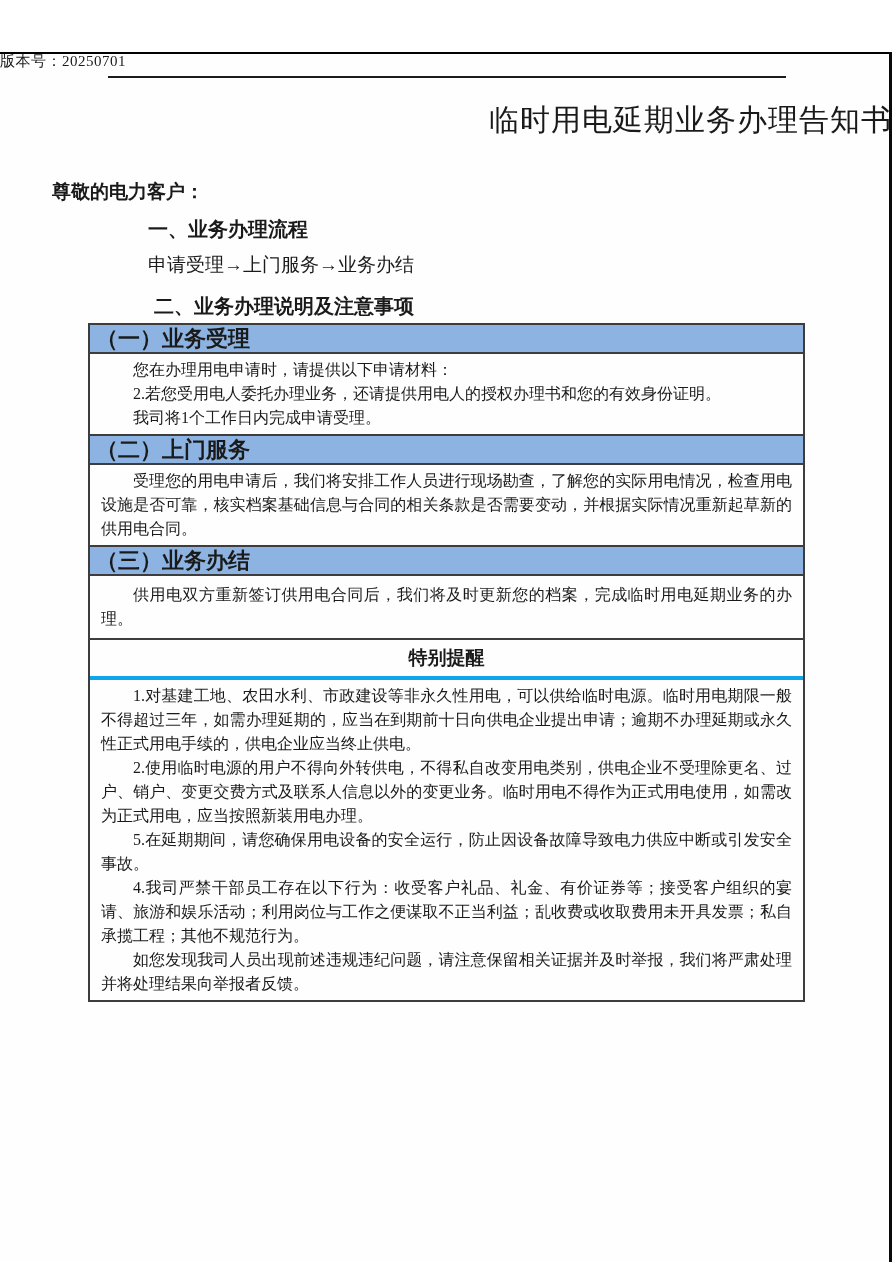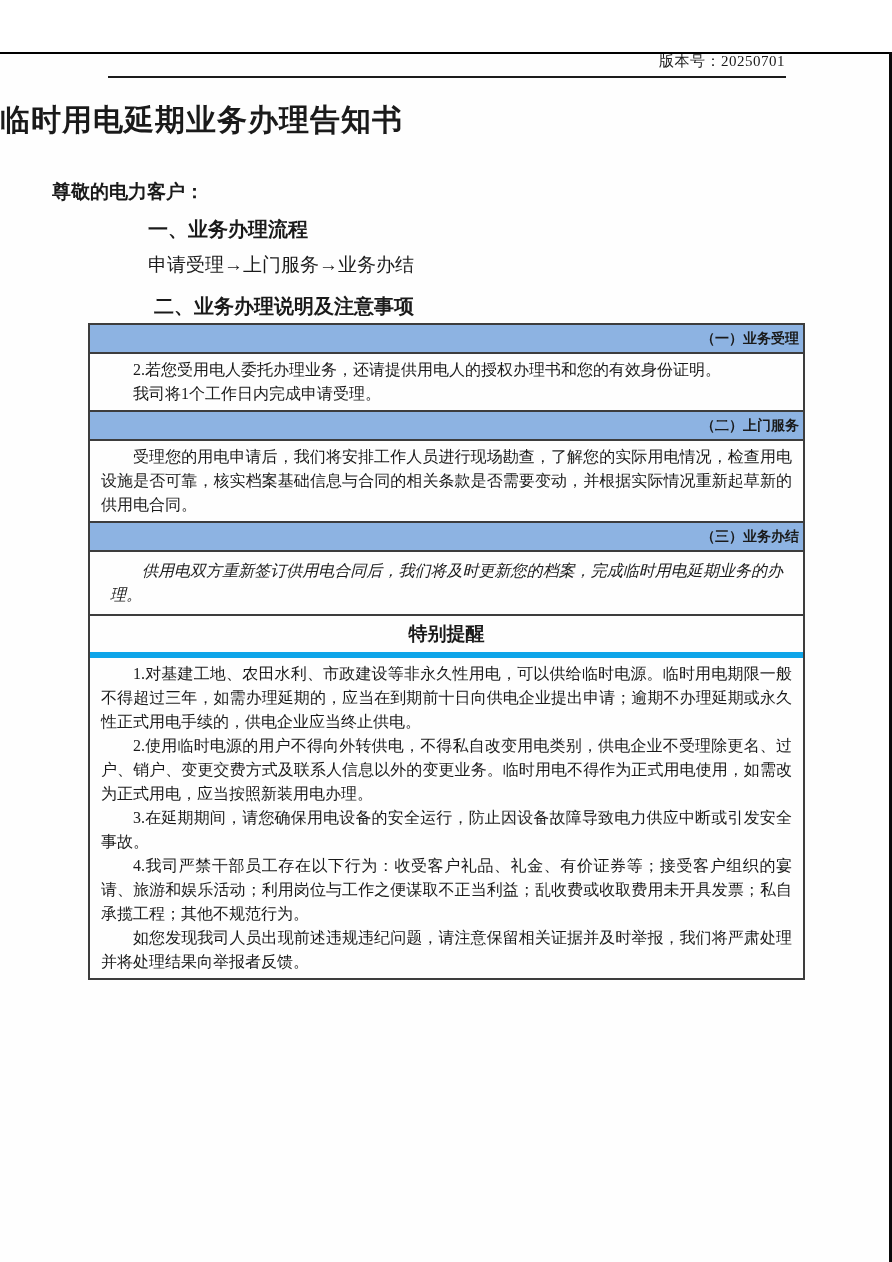--- a/index.html
+++ b/index.html
@@ -20,34 +20,34 @@
   .edge-top {
     position: absolute; top: 0; left: 0;
     width: 100%; height: 2px; background: #000;
   }
   .edge-right {
     position: absolute; top: 0; right: 0;
     width: 3px; height: 100%; background: #0a0a0a;
   }
   .version {
     margin: 52px 107px 0 0;
-    text-align: right;
+    text-align: left;
     font-size: 15px;
     letter-spacing: 0.5px;
   }
   .header-rule {
     margin: 5px 106px 0 108px;
     border: none;
     border-top: 2px solid #1c1c1c;
   }
   .doc-title {
     margin-top: 22px;
-    text-align: left;
+    text-align: right;
     font-size: 30px;
-    font-weight: bold;
+    font-weight: normal;
     letter-spacing: 1px;
   }
   .greeting {
     margin: 38px 0 0 52px;
     font-size: 19px;
     font-weight: bold;
   }
   .intro {
     margin: 3px 104px 0 110px;
     font-size: 19px;
@@ -67,48 +67,47 @@
     font-size: 19px;
   }
   .sec-heading-2 { margin-left: 154px; }
   .notice-table {
     margin: 3px 0 0 88px;
     width: 717px;
     border: 2px solid #3d3d3d;
   }
   .tbl-header {
     background: #8DB3E2;
-    font-size: 14px;
+    font-size: 22px;
     font-weight: bold;
     line-height: 23px;
     padding: 2px 4px 2px 6px;
     border-bottom: 2px solid #3d3d3d;
-    text-align: right;
   }
   .tbl-header + .tbl-body { border-top: none; }
   .tbl-body {
     padding: 4px 11px;
     font-size: 16px;
     line-height: 24px;
     border-bottom: 2px solid #3d3d3d;
   }
   .tbl-body:last-child { border-bottom: none; }
   .tbl-body p {
     text-indent: 2em;
     text-align: justify;
     text-justify: inter-ideograph;
   }
   .tbl-special-header {
     text-align: center;
     font-size: 19px;
     font-weight: bold;
     padding: 5px 0;
-    border-bottom: 6px solid #0ea5e9;
+    border-bottom: 4px solid #0ea5e9;
   }
-  .tbl-body.single-line { padding: 7px 20px; font-style: italic; }
+  .tbl-body.single-line { padding: 7px 11px; }
 </style>
 </head>
 <body>
 
 <div class="page">
   <div class="edge-top"></div>
   <div class="edge-right"></div>
 
   <div class="version">版本号：20250701</div>
   <hr class="header-rule">
@@ -118,37 +117,38 @@
   <div class="greeting">尊敬的电力客户：</div>
 
   <h2 class="sec-heading">一、业务办理流程</h2>
   <div class="flow-line">申请受理→上门服务→业务办结</div>
   <h2 class="sec-heading sec-heading-2">二、业务办理说明及注意事项</h2>
 
   <div class="notice-table">
 
     <div class="tbl-header">（一）业务受理</div>
     <div class="tbl-body">
+      <p>您在办理用电申请时，请提供以下申请材料：</p>
       <p>2.若您受用电人委托办理业务，还请提供用电人的授权办理书和您的有效身份证明。</p>
       <p>我司将1个工作日内完成申请受理。</p>
     </div>
 
     <div class="tbl-header">（二）上门服务</div>
     <div class="tbl-body">
       <p>受理您的用电申请后，我们将安排工作人员进行现场勘查，了解您的实际用电情况，检查用电设施是否可靠，核实档案基础信息与合同的相关条款是否需要变动，并根据实际情况重新起草新的供用电合同。</p>
     </div>
 
     <div class="tbl-header">（三）业务办结</div>
     <div class="tbl-body single-line">
       <p>供用电双方重新签订供用电合同后，我们将及时更新您的档案，完成临时用电延期业务的办理。</p>
     </div>
 
     <div class="tbl-special-header">特别提醒</div>
     <div class="tbl-body">
       <p>1.对基建工地、农田水利、市政建设等非永久性用电，可以供给临时电源。临时用电期限一般不得超过三年，如需办理延期的，应当在到期前十日向供电企业提出申请；逾期不办理延期或永久性正式用电手续的，供电企业应当终止供电。</p>
       <p>2.使用临时电源的用户不得向外转供电，不得私自改变用电类别，供电企业不受理除更名、过户、销户、变更交费方式及联系人信息以外的变更业务。临时用电不得作为正式用电使用，如需改为正式用电，应当按照新装用电办理。</p>
-      <p>3.在延期期间，请您确保用电设备的安全运行，防止因设备故障导致电力供应中断或引发安全事故。</p>
+      <p>5.在延期期间，请您确保用电设备的安全运行，防止因设备故障导致电力供应中断或引发安全事故。</p>
       <p>4.我司严禁干部员工存在以下行为：收受客户礼品、礼金、有价证券等；接受客户组织的宴请、旅游和娱乐活动；利用岗位与工作之便谋取不正当利益；乱收费或收取费用未开具发票；私自承揽工程；其他不规范行为。</p>
       <p>如您发现我司人员出现前述违规违纪问题，请注意保留相关证据并及时举报，我们将严肃处理并将处理结果向举报者反馈。</p>
     </div>
 
   </div>
 </div>
 
 </body></html>

